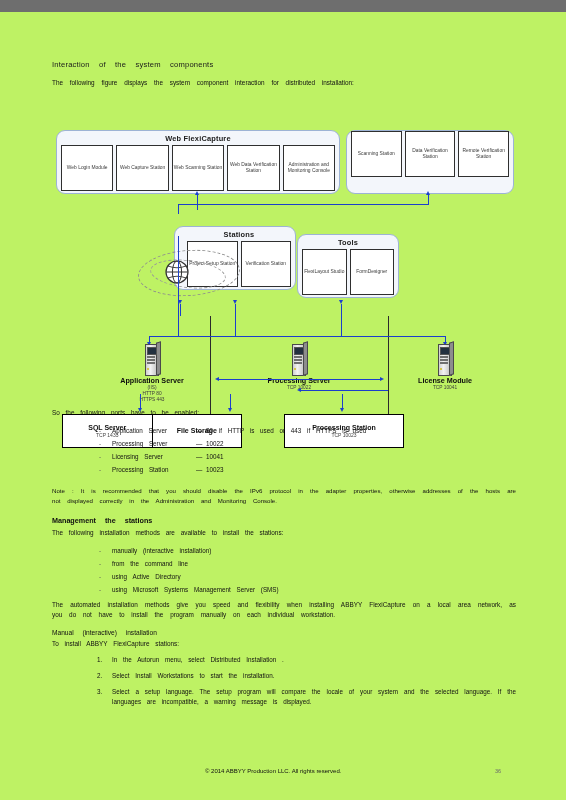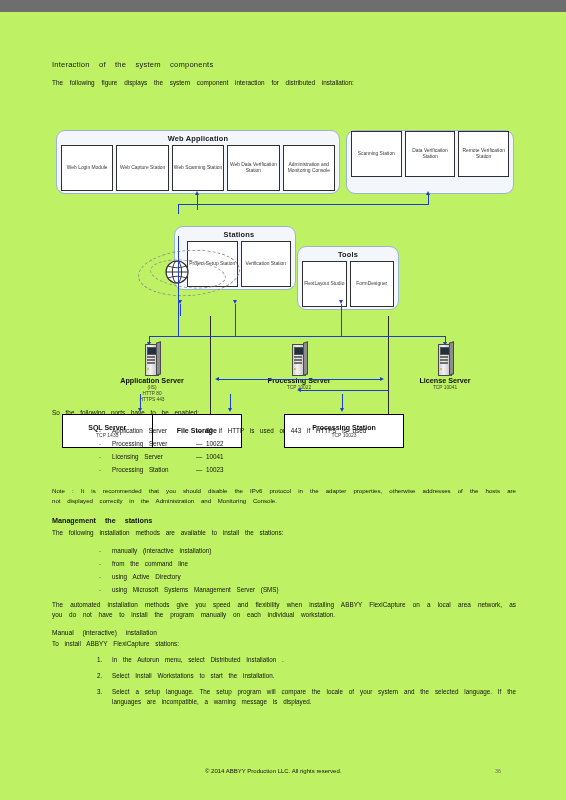--- a/index.html
+++ b/index.html
@@ -109,21 +109,21 @@
 
 <div class="page">
   <div class="doc">
 
     <div class="h2">Interaction of the system components</div>
     <div class="para">The following figure displays the system component interaction for distributed installation:</div>
 
     <div class="diagram">
 
       <div class="grouppanel" style="left:4px;top:36px;width:282px;height:62px;">
-        <div class="grouptitle">Web Application</div>
+        <div class="grouptitle">Web FlexiCapture</div>
         <div class="boxrow">
           <div class="leafbox">Web Login Module</div>
           <div class="leafbox">Web Capture Station</div>
           <div class="leafbox">Web Scanning Station</div>
           <div class="leafbox">Web Data Verification Station</div>
           <div class="leafbox">Administration and Monitoring Console</div>
         </div>
       </div>
 
       <div class="grouppanel" style="left:294px;top:36px;width:166px;height:62px;">
@@ -135,21 +135,21 @@
       </div>
 
       <div class="grouppanel" style="left:122px;top:132px;width:112px;height:62px;padding-left:8px;">
         <div class="grouptitle">Stations</div>
         <div class="boxrow">
           <div class="leafbox">Project Setup Station</div>
           <div class="leafbox">Verification Station</div>
         </div>
       </div>
 
-      <div class="grouppanel" style="left:245px;top:152px;width:100px;height:62px;">
+      <div class="grouppanel" style="left:245px;top:140px;width:100px;height:62px;">
         <div class="grouptitle">Tools</div>
         <div class="boxrow">
           <div class="leafbox">FlexiLayout Studio</div>
           <div class="leafbox">FormDesigner</div>
         </div>
       </div>
 
       <div class="globewrap">
         <div class="cloud"></div>
         <div class="cloud2"></div>
@@ -219,21 +219,21 @@
       <div class="srv" style="left:345px;top:250px;">
         <div class="tower">
           <div class="body"></div>
             <div class="side"></div>
             <div class="scr"></div>
           <div class="bar" style="top:12px;"></div>
             <div class="bar" style="top:15px;"></div>
           <div class="bar" style="top:18px;"></div>
             <div class="led"></div>
         </div>
-        <div class="cap">License Server</div>
+        <div class="cap">License Module</div>
         <div class="sub">TCP 10041</div>
       </div>
 
       <div class="arrow h" style="left:166px;top:285px;width:164px;"></div>
       <div class="tri left" style="left:163px;top:283px;"></div>
       <div class="tri right" style="left:328px;top:283px;"></div>
       <div class="arrow h" style="left:248px;top:296px;width:88px;"></div>
       <div class="tri left" style="left:245px;top:294px;"></div>
 
       <div class="arrow v" style="left:88px;top:300px;height:16px;"></div>

